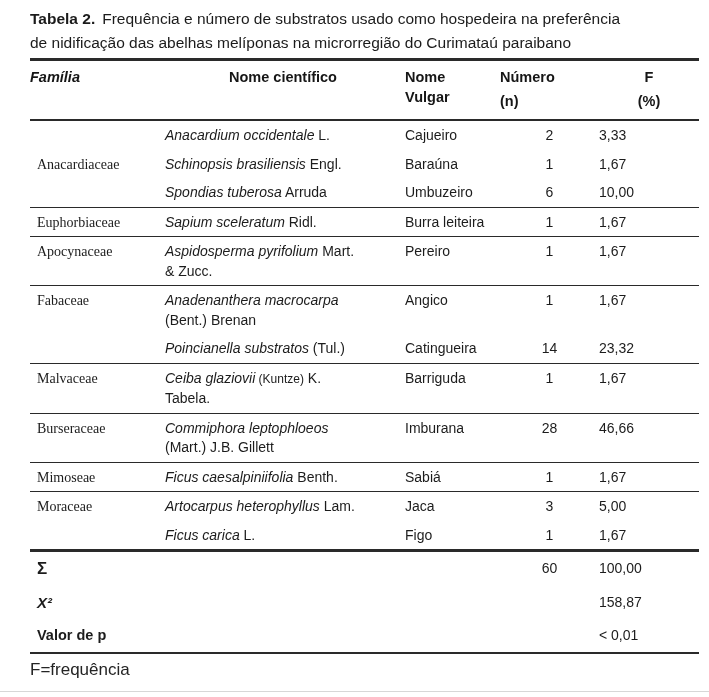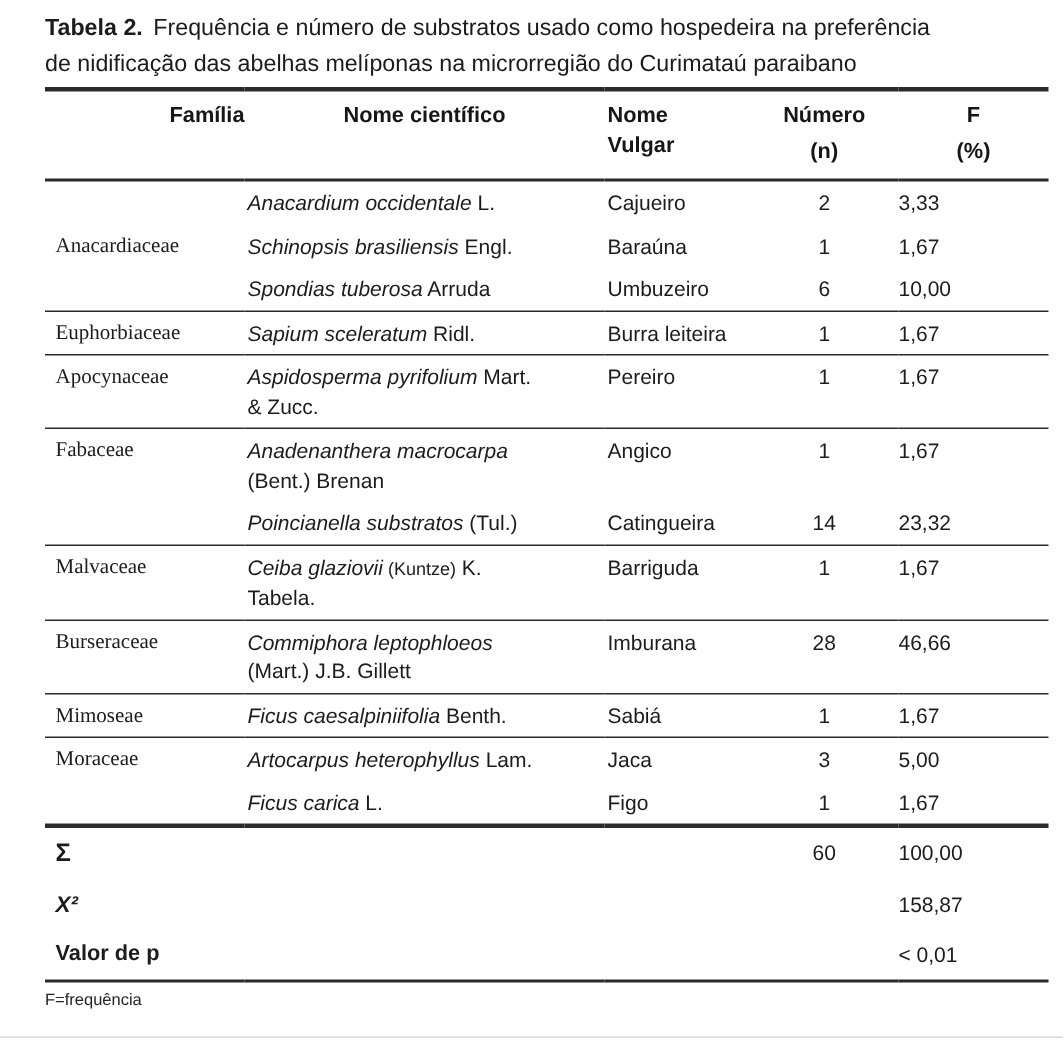--- a/index.html
+++ b/index.html
@@ -32,24 +32,24 @@
     border-bottom:2px solid #2a2a2a;
     font-weight:bold;
     font-size:14.5px;
     line-height:19px;
     padding:7px 0 8px 0;
     vertical-align:top;
     color:#161616;
   }
   thead th .l2{margin-top:1px;}
   thead th .l2.gap{margin-top:5px;}
-  th.h-fam{text-align:right;}
+  th.h-fam{text-align:left;font-style:italic;}
   th.h-sci{text-align:center;}
   th.h-vul{text-align:left;padding-left:2px;margin-left:28px;}
-  th.h-num{text-align:center;}
+  th.h-num{text-align:left;}
   th.h-f{text-align:center;}
   tbody td{
     font-size:14px;
     line-height:19.5px;
     padding:5px 0 4px 0;
     vertical-align:top;
     color:#1c1c1c;
   }
   tr.gtop{border-top:1.5px solid #2a2a2a;}
   td.fam{padding-left:7px;font-family:Liberation Serif, serif;}
@@ -68,21 +68,21 @@
     padding-left:7px;
     font-size:14.5px;
     padding-top:7px;padding-bottom:6px;
   }
   td.sum-val{padding-top:7px;padding-bottom:6px;}
   .sigma{font-size:17px;line-height:20px;}
   .chi{font-style:italic;font-size:15px;}
   
   .footnote{
     margin:6px 0 0 30px;
-    font-size:11px;
+    font-size:17px;
     color:#242424;
   }
   .bottom-line{
     position:absolute;
     left:0;top:691px;width:709px;
     border-top:1px solid #d7d7d7;
   }
 </style>
 </head>
 <body>

